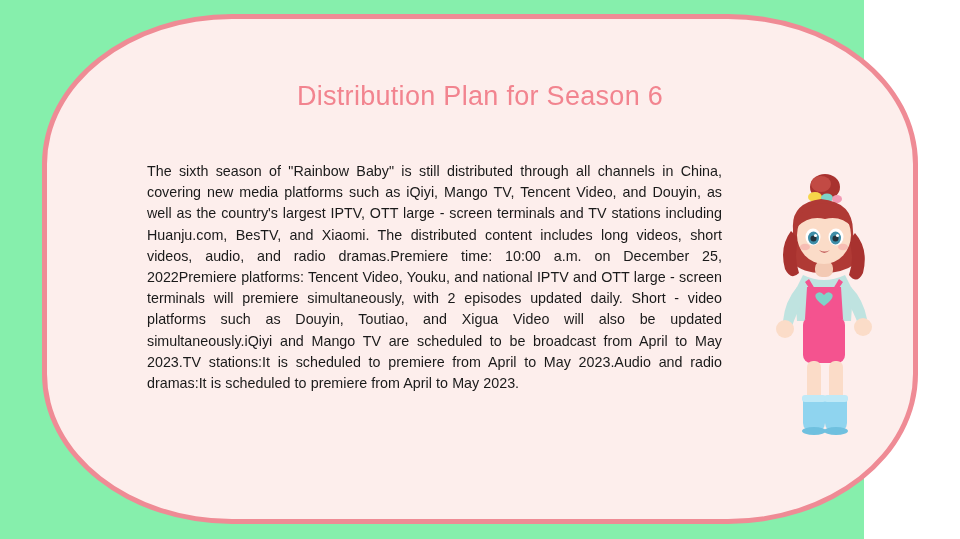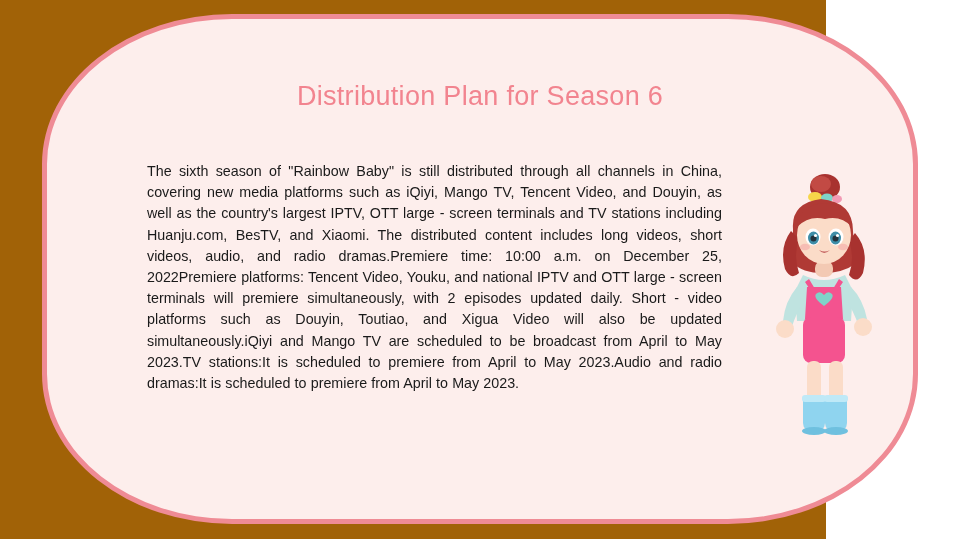--- a/index.html
+++ b/index.html
@@ -10,21 +10,22 @@
     width: 960px;
     height: 539px;
     background: #ffffff;
     font-family: "Liberation Sans", sans-serif;
     overflow: hidden;
   }
   .slide {
     position: relative;
     width: 826px;
     height: 539px;
-    background: #a16207;
+    background: #86efac;
+    padding-left: 38px;
   }
   .card {
     position: absolute;
     left: 42px;
     top: 14px;
     width: 876px;
     height: 510px;
     background: #fdeeec;
     border: 5px solid #ef8b95;
     border-radius: 190px / 150px;

